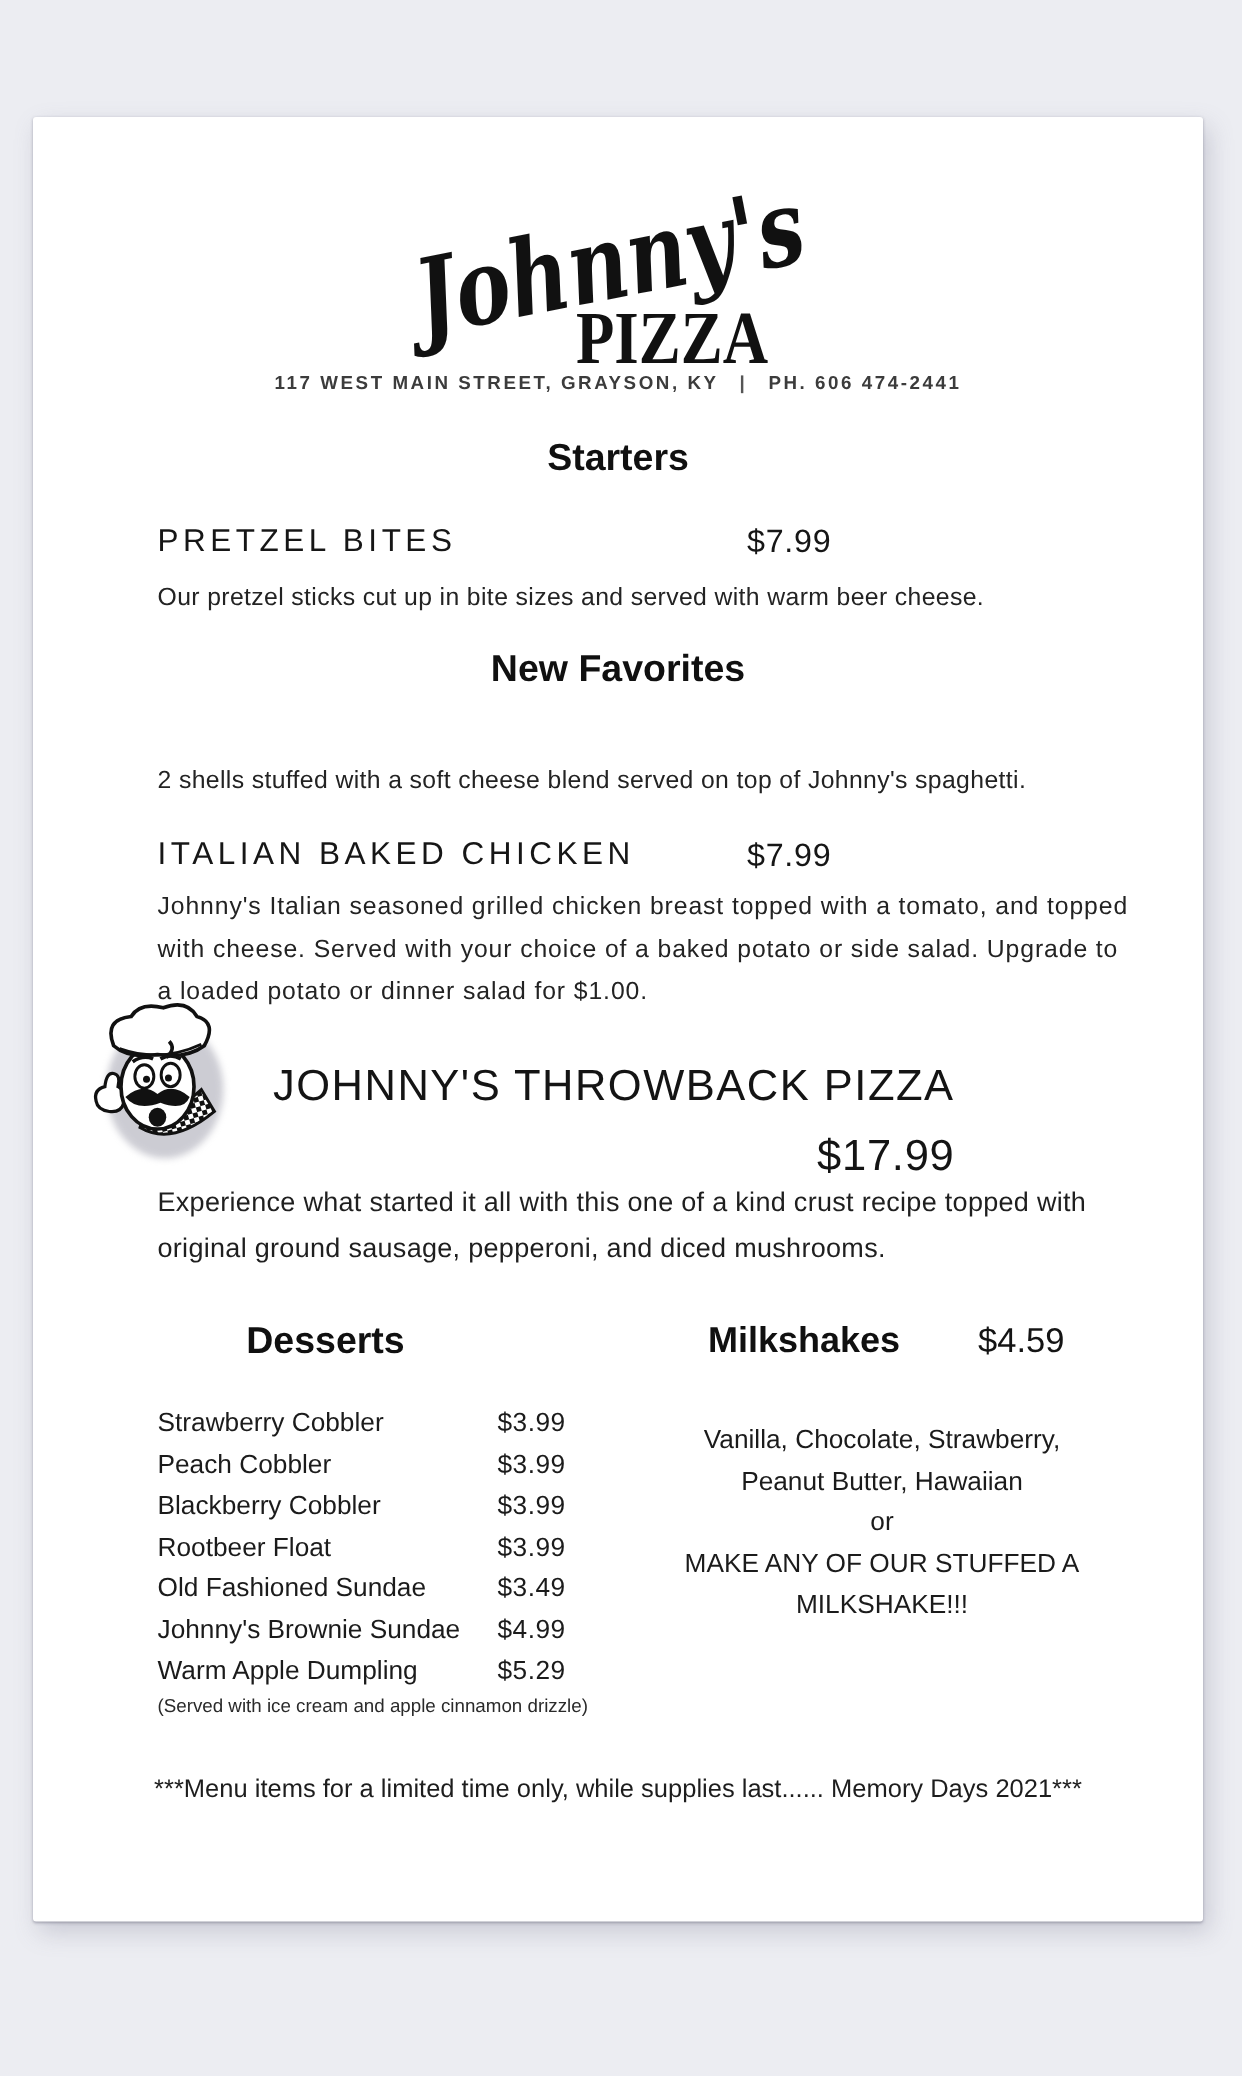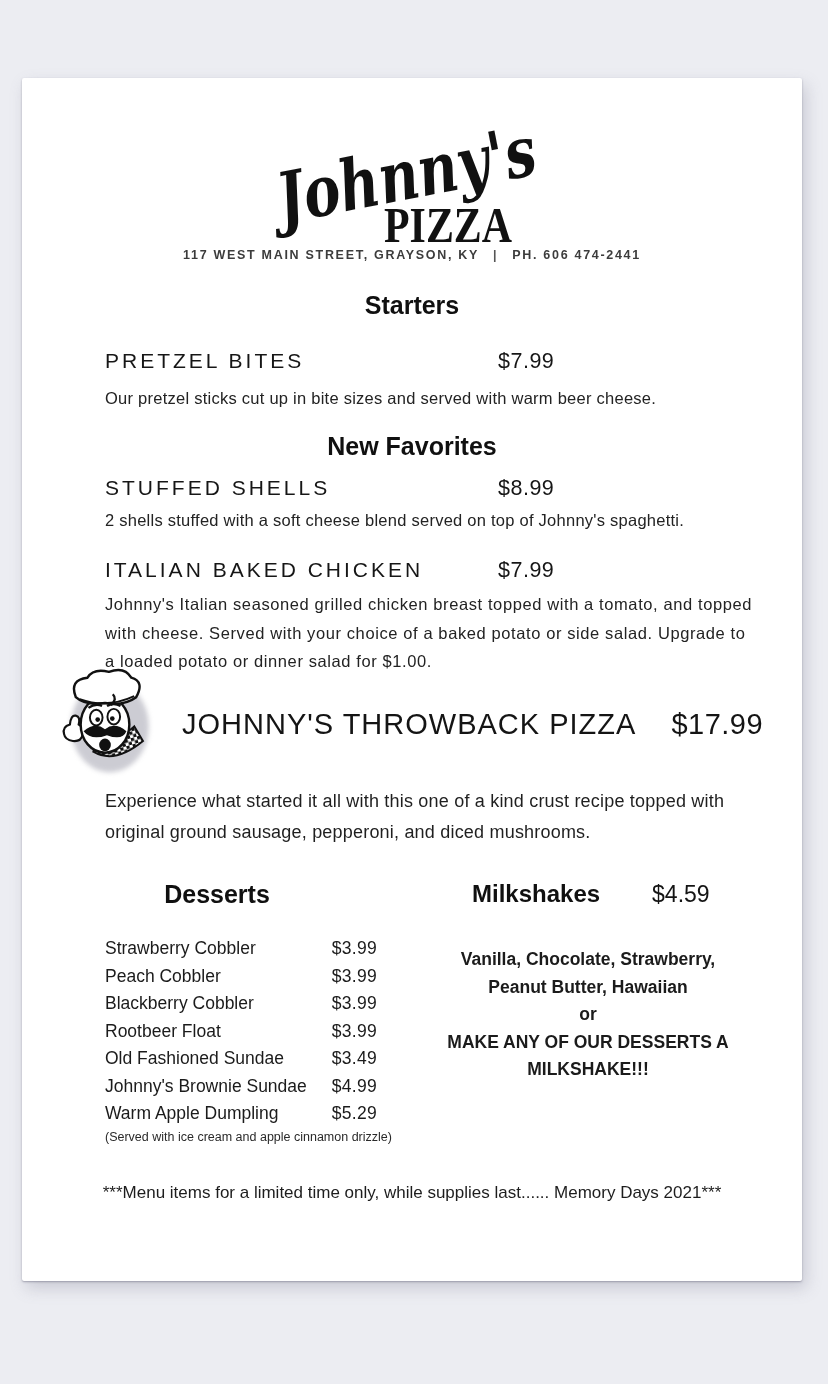--- a/index.html
+++ b/index.html
@@ -22,34 +22,34 @@
   .address .sep{margin:0 14px;color:#555;}
   
   .sec-heading{left:0;right:0;text-align:center;font-size:25px;font-weight:600;color:#101010;}
   
   .item-line{left:83px;right:40px;}
   .item-name{font-size:21px;letter-spacing:3px;color:#161616;}
   .item-price{position:absolute;left:393px;top:0;font-size:21.5px;letter-spacing:.5px;color:#161616;}
   .item-desc{left:83px;width:655px;font-size:16.5px;letter-spacing:.25px;color:#232323;line-height:28.5px;}
   
   .chef{top:588px;left:34px;width:98px;height:112px;}
-  .feature-line{top:630px;left:160px;display:flex;align-items:flex-end;gap:35px;}
+  .feature-line{top:630px;left:160px;display:flex;align-items:flex-end;gap:14px;flex-direction:column;}
   .feature-name{font-size:29px;letter-spacing:1px;color:#141414;}
   .feature-price{font-size:29px;letter-spacing:.5px;color:#141414;}
   .feature-desc{top:708px;left:83px;width:672px;font-size:18px;line-height:31px;letter-spacing:.2px;color:#1f1f1f;}
   
   .desserts-heading{top:802px;left:100px;width:190px;text-align:center;font-size:25px;font-weight:600;color:#101010;}
   .milkshakes-heading{top:802px;left:450px;display:flex;align-items:baseline;gap:52px;justify-content:flex-end;}
   .milkshakes-heading .mh{font-size:24px;font-weight:600;color:#101010;}
   .milkshakes-heading .mp{font-size:23px;color:#141414;}
   .dessert-list{top:857px;left:83px;width:272px;}
   .dessert-row{display:flex;justify-content:space-between;line-height:27.5px;font-size:17.5px;color:#1b1b1b;}
   .dessert-row .p{letter-spacing:.3px;}
   .dessert-note{top:1052px;left:83px;font-size:12.5px;color:#2a2a2a;}
-  .shake-body{top:868px;left:398px;width:336px;text-align:center;font-size:17.5px;line-height:27.5px;color:#1b1b1b;font-weight:bold;}
+  .shake-body{top:868px;left:398px;width:336px;text-align:center;font-size:17.5px;line-height:27.5px;color:#1b1b1b;}
   .footer-note{top:1105px;left:0;right:0;text-align:center;font-size:17px;color:#1d1d1d;}
 </style>
 </head>
 <body>
 
 <div class="page">
 
   <div class="abs logo-wrap">
     <svg width="300" height="150" viewBox="0 0 300 150">
       <text x="14" y="96" transform="rotate(-11 150 75)" font-family="DejaVu Serif, serif" font-style="italic" font-weight="bold" font-size="70" fill="#111" textLength="262" lengthAdjust="spacingAndGlyphs">Johnny's</text>
@@ -64,24 +64,20 @@
   <div class="abs sec-heading" style="top:213px;">Starters</div>
 
   <div class="abs item-line" style="top:271px;">
     <span class="item-name">PRETZEL BITES</span>
     <span class="item-price">$7.99</span>
   </div>
   <div class="abs item-desc" style="top:306px;">Our pretzel sticks cut up in bite sizes and served with warm beer cheese.</div>
 
   <div class="abs sec-heading" style="top:354px;">New Favorites</div>
 
-  <div class="abs item-line" style="top:398px;">
-    <span class="item-name">STUFFED SHELLS</span>
-    <span class="item-price">$8.99</span>
-  </div>
   <div class="abs item-desc" style="top:428px;">2 shells stuffed with a soft cheese blend served on top of Johnny's spaghetti.</div>
 
   <div class="abs item-line" style="top:480px;">
     <span class="item-name">ITALIAN BAKED CHICKEN</span>
     <span class="item-price">$7.99</span>
   </div>
   <div class="abs item-desc" style="top:512px;letter-spacing:.6px;">Johnny's Italian seasoned grilled chicken breast topped with a tomato, and topped with cheese. Served with your choice of a baked potato or side salad.  Upgrade to a loaded potato or dinner salad for $1.00.</div>
 
   <div class="abs chef">
     <svg width="98" height="112" viewBox="0 0 100 115">
@@ -154,19 +150,19 @@
   <div class="abs dessert-note">(Served with ice cream and apple cinnamon drizzle)</div>
 
   <div class="abs milkshakes-heading">
     <span class="mh">Milkshakes</span>
     <span class="mp">$4.59</span>
   </div>
   <div class="abs shake-body">
     <div>Vanilla, Chocolate, Strawberry,</div>
     <div>Peanut Butter, Hawaiian</div>
     <div>or</div>
-    <div>MAKE ANY OF OUR DESSERTS A</div>
+    <div>MAKE ANY OF OUR STUFFED A</div>
     <div>MILKSHAKE!!!</div>
   </div>
 
   <div class="abs footer-note">***Menu items for a limited time only, while supplies last...... Memory Days 2021***</div>
 
 </div>
 
 </body></html>

